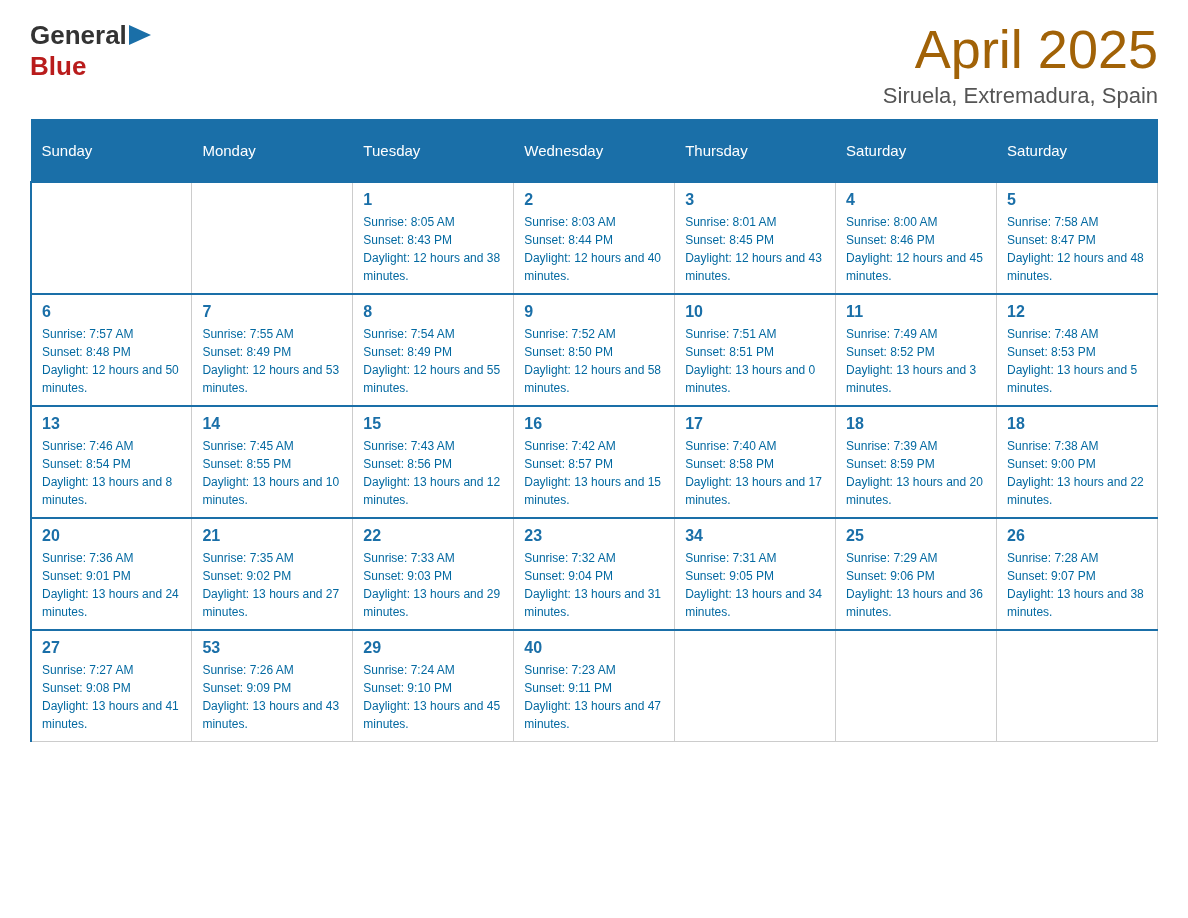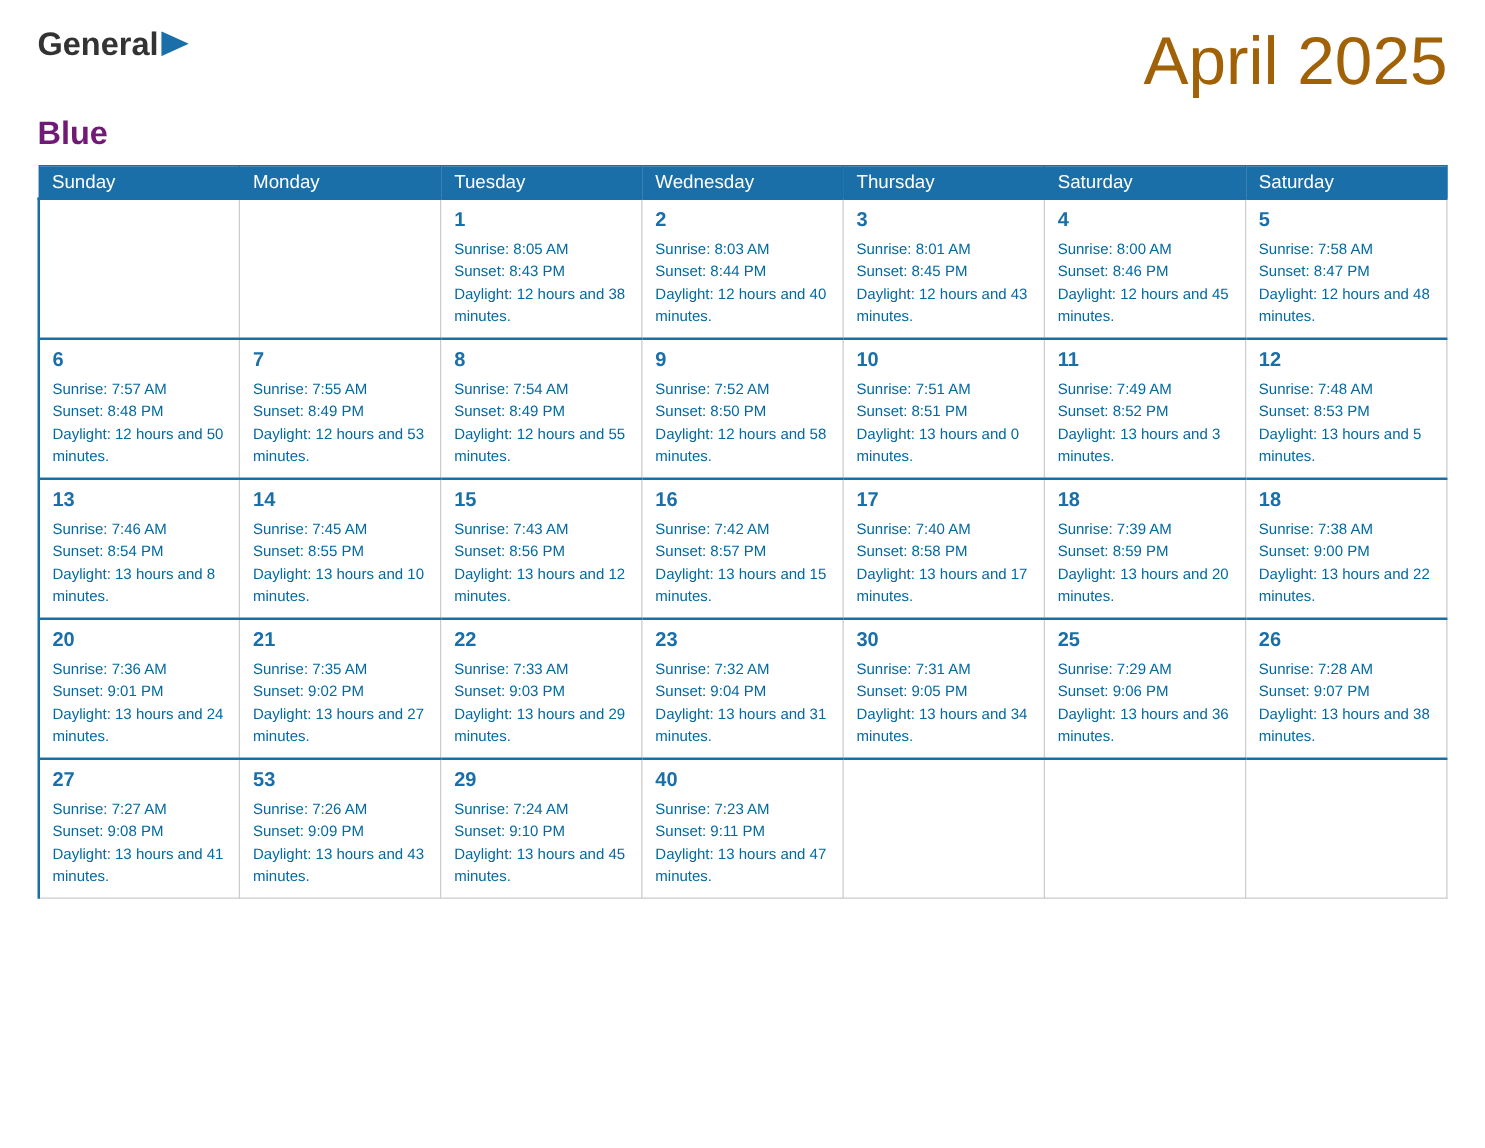--- a/index.html
+++ b/index.html
@@ -17,22 +17,21 @@
       margin-bottom: 10px;
     }
     .logo-text-general {
       font-size: 26px;
       font-weight: bold;
       color: #333;
     }
     .logo-text-blue {
       font-size: 26px;
       font-weight: bold;
-      color: #701a75;
-      margin-top: 40px;
+      color: #b91c1c;
     }
     .logo-container {
       display: flex;
       flex-direction: column;
       align-items: flex-start;
     }
     .logo-row {
       display: flex;
       align-items: center;
     }
@@ -53,21 +52,21 @@
     .calendar {
       width: 100%;
       border-collapse: collapse;
       border: 1px solid #aaa;
     }
     .calendar th {
       background-color: #1a6fa8;
       color: #fff;
       font-size: 15px;
       font-weight: normal;
-      padding: 4px 10px;
+      padding: 22px 10px;
       text-align: left;
       border: 1px solid #1a6fa8;
     }
     .calendar td {
       vertical-align: top;
       padding: 8px 10px;
       border: 1px solid #ccc;
       width: 14.28%;
       min-height: 90px;
       font-size: 12.5px;
@@ -103,20 +102,21 @@
     <div class="logo-row">
       <span class="logo-text-general">General</span>
       <svg width="22" height="20" viewBox="0 0 22 20" style="margin-left:2px; margin-top:-2px;">
         <polygon points="0,0 22,10 0,20" fill="#1a6fa8"></polygon>
       </svg>
     </div>
     <span class="logo-text-blue">Blue</span>
   </div>
   <div class="title-block">
     <div class="month-title">April 2025</div>
+    <div class="location-title">Siruela, Extremadura, Spain</div>
   </div>
 </div>
 
 <table class="calendar">
   <thead>
     <tr>
     <th>Sunday</th>
         <th>Monday</th>
         <th>Tuesday</th>
         <th>Wednesday</th>
@@ -221,21 +221,21 @@
         </td>
         <td>
           <span class="day-number">22</span>
           <div class="day-info">Sunrise: 7:33 AM<br>Sunset: 9:03 PM<br>Daylight: 13 hours and 29 minutes.</div>
         </td>
         <td>
           <span class="day-number">23</span>
           <div class="day-info">Sunrise: 7:32 AM<br>Sunset: 9:04 PM<br>Daylight: 13 hours and 31 minutes.</div>
         </td>
         <td>
-          <span class="day-number">30</span>
+          <span class="day-number">34</span>
           <div class="day-info">Sunrise: 7:31 AM<br>Sunset: 9:05 PM<br>Daylight: 13 hours and 34 minutes.</div>
         </td>
         <td>
           <span class="day-number">25</span>
           <div class="day-info">Sunrise: 7:29 AM<br>Sunset: 9:06 PM<br>Daylight: 13 hours and 36 minutes.</div>
         </td>
         <td>
           <span class="day-number">26</span>
           <div class="day-info">Sunrise: 7:28 AM<br>Sunset: 9:07 PM<br>Daylight: 13 hours and 38 minutes.</div>
         </td>

